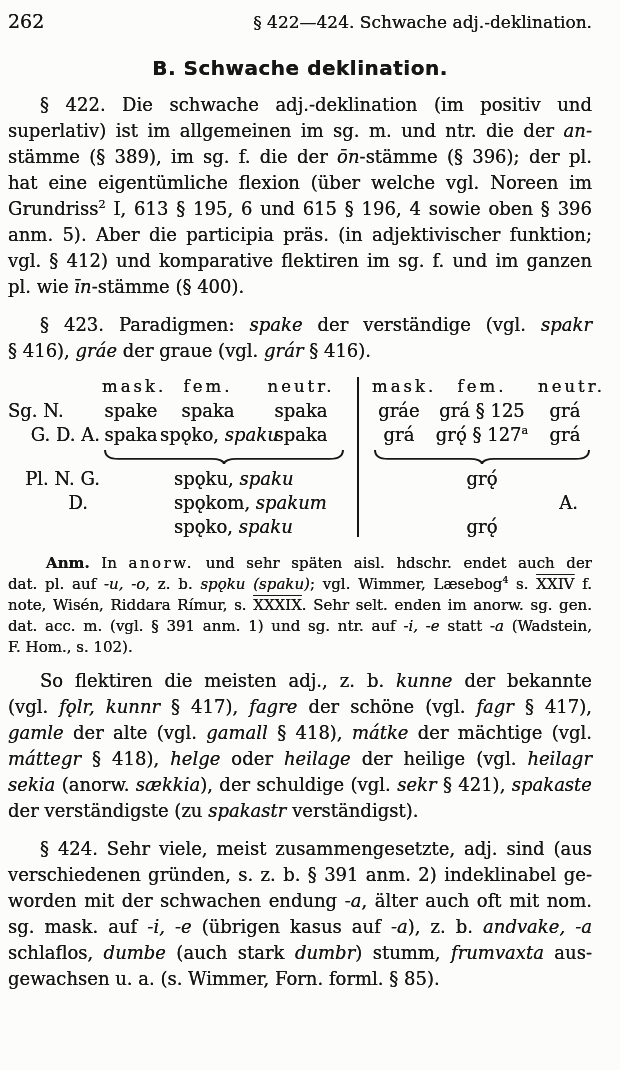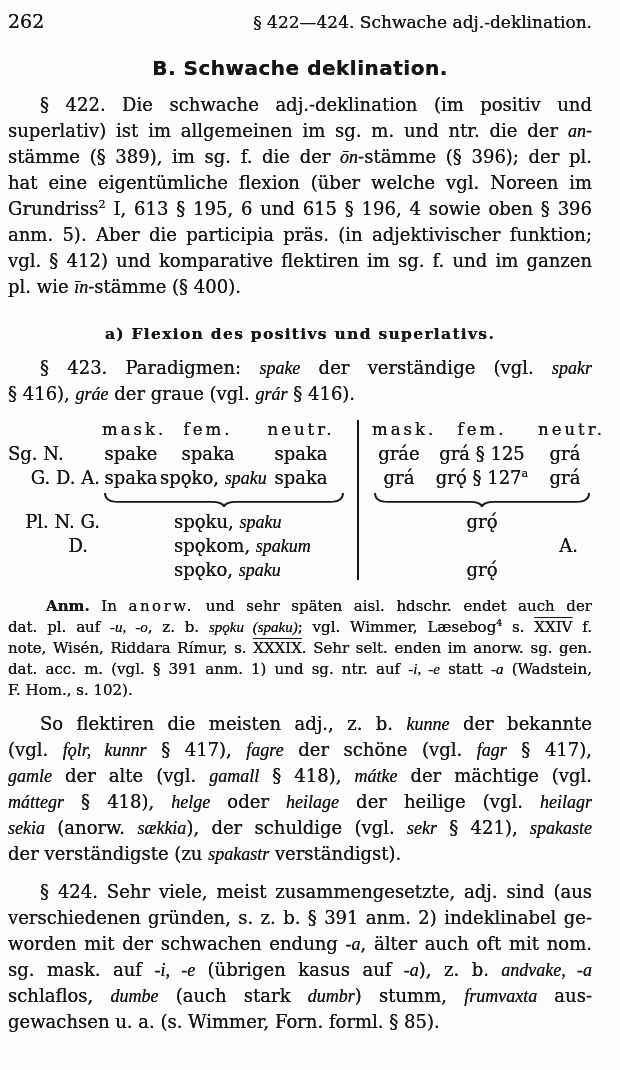--- a/index.html
+++ b/index.html
@@ -37,21 +37,21 @@
     letter-spacing: 1.3px;
   }
   
   .para { margin-top: 12px; font-size: 18px; line-height: 26px; }
   .para.small { font-size: 15px; line-height: 21px; }
   .line { text-align: justify; text-align-last: justify; white-space: normal; }
   .line.last { text-align-last: left; }
   .line.indent { padding-left: 32px; }
   .para.small .line.indent { padding-left: 38px; }
   
-  .it { font-style: italic; font-family: Liberation Serif, serif; }
+  .it { font-style: italic; }
   .bd { font-weight: bold; }
   .sup { vertical-align: super; font-size: 0.62em; line-height: 0; }
   .ov { text-decoration: overline; }
   .sp { letter-spacing: 2.5px; }
   
   .ptable {
     position: relative;
     margin-top: 10px;
     display: grid;
     grid-template-columns: 94px 58px 96px 90px 26px 54px 112px 54px;
@@ -89,21 +89,20 @@
       <div class="line indent"><span>§ 422.  Die schwache adj.-deklination (im positiv und</span></div>
       <div class="line"><span>superlativ) ist im allgemeinen im sg. m. und ntr. die der </span><span class="it">an</span><span>-</span></div>
       <div class="line"><span>stämme (§ 389), im sg. f. die der </span><span class="it">ōn</span><span>-stämme (§ 396); der pl.</span></div>
       <div class="line"><span>hat eine eigentümliche flexion (über welche vgl. Noreen im</span></div>
       <div class="line"><span>Grundriss</span><span class="sup">2</span><span> I, 613 § 195, 6 und 615 § 196, 4 sowie oben § 396</span></div>
       <div class="line"><span>anm. 5).  Aber die participia präs. (in adjektivischer funktion;</span></div>
       <div class="line"><span>vgl. § 412) und komparative flektiren im sg. f. und im ganzen</span></div>
       <div class="line last"><span>pl. wie </span><span class="it">īn</span><span>-stämme (§ 400).</span></div>
     </div>
 
-  <div class="hSub">a)  Flexion des positivs und superlativs.</div>
 
   <div class="para">
       <div class="line indent"><span>§ 423.  Paradigmen: </span><span class="it">spake</span><span> der verständige (vgl. </span><span class="it">spakr</span></div>
       <div class="line last"><span>§ 416), </span><span class="it">gráe</span><span> der graue (vgl. </span><span class="it">grár</span><span> § 416).</span></div>
     </div>
 
   <div class="ptable">
     <div class="vline"></div>
 
     <div></div>

